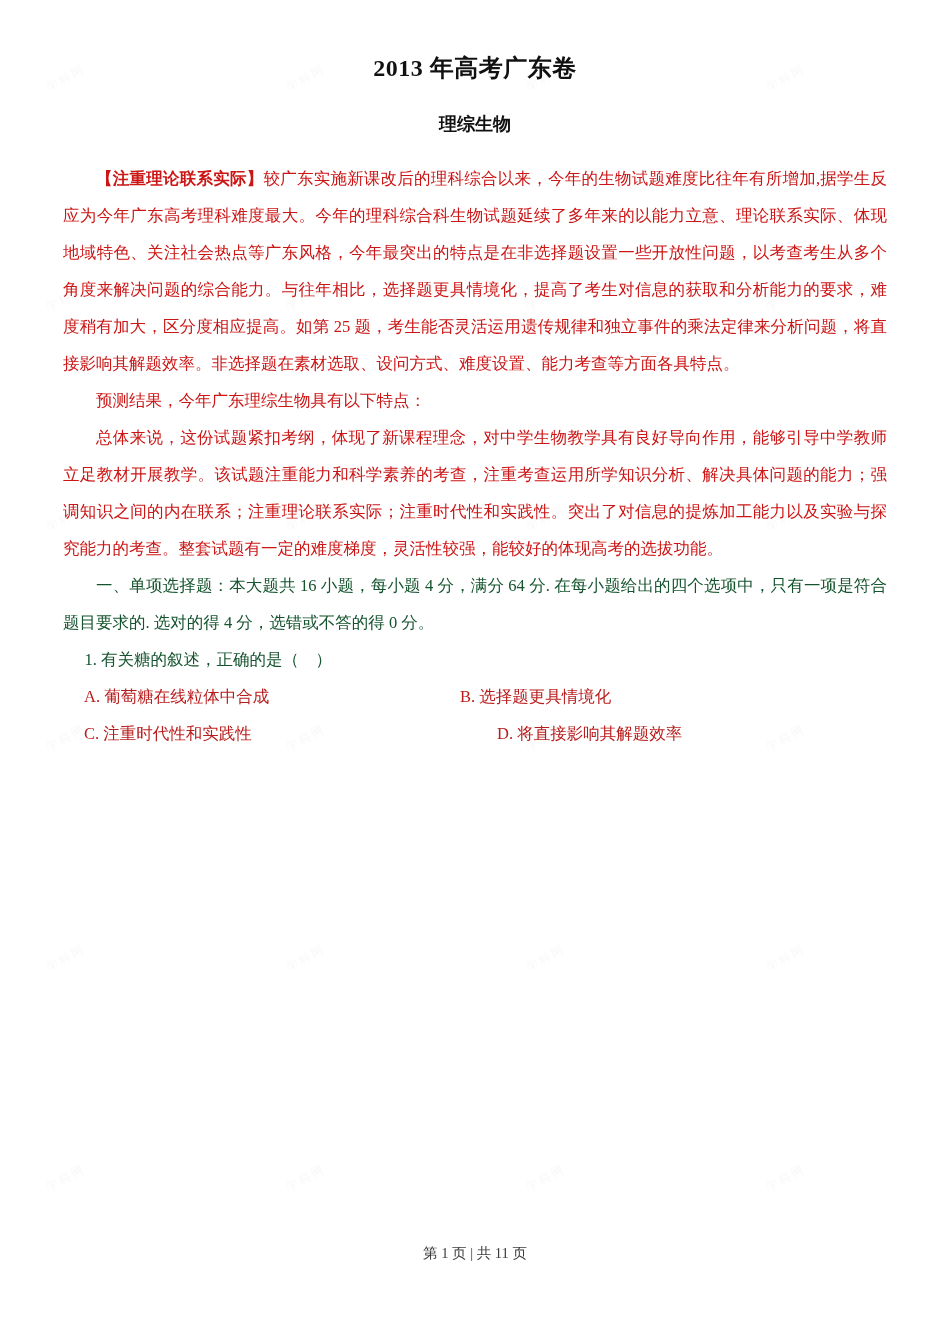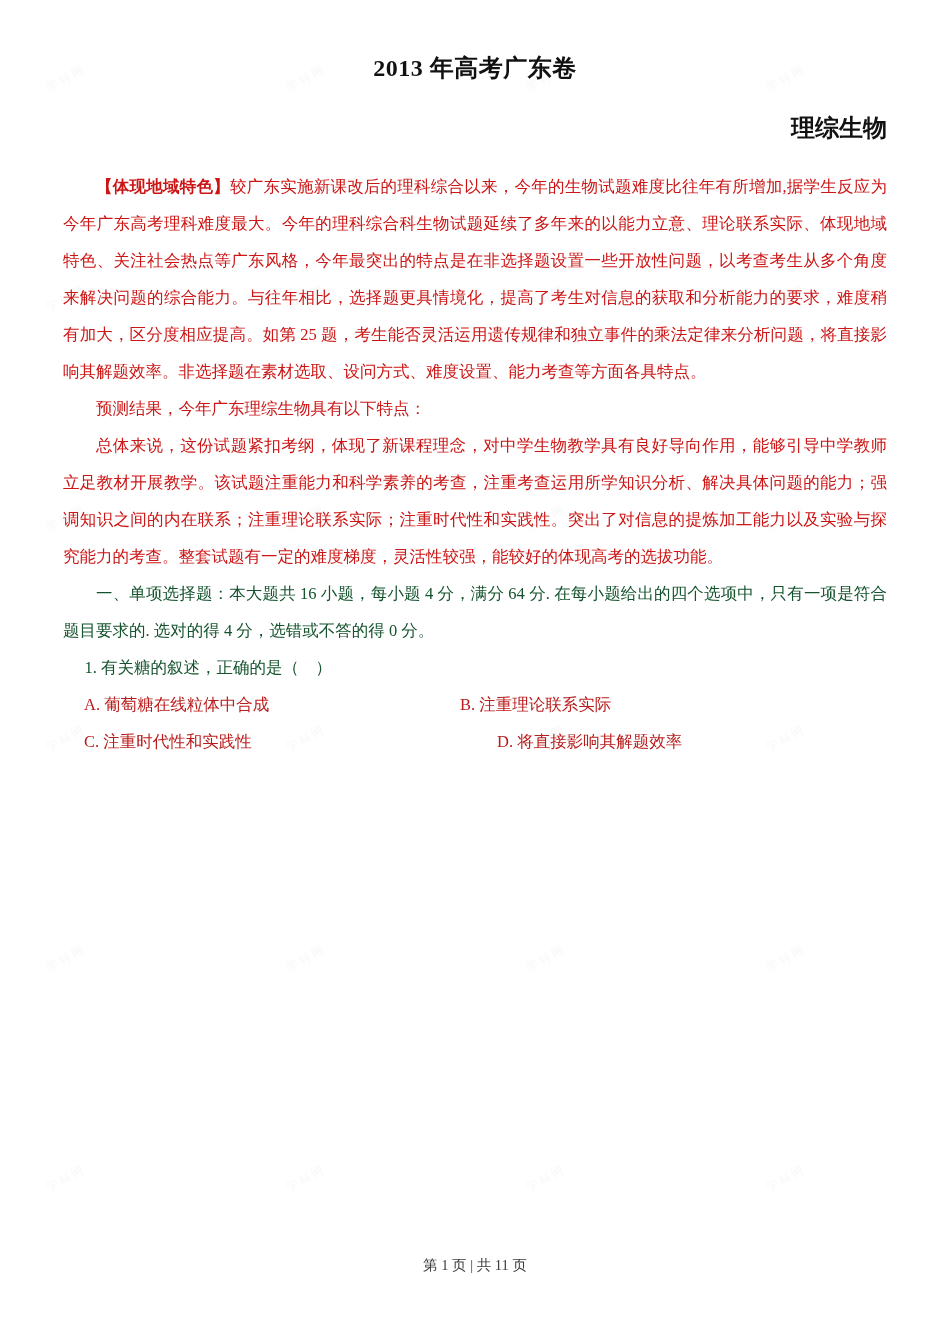--- a/index.html
+++ b/index.html
@@ -35,22 +35,22 @@
   .doc-title{
     margin:10px 0 0 0;
     text-align:center;
     font-size:24px;
     font-weight:bold;
     color:#111111;
     letter-spacing:0.5px;
   }
   .doc-subtitle{
     margin:28px 0 24px 0;
-    text-align:right;
-    font-size:24px;
+    text-align:center;
+    font-size:18px;
     font-weight:bold;
     color:#111111;
   }
   .body-text p{
     margin:0;
     font-size:16.5px;
     line-height:37px;
     text-align:justify;
     text-justify:inter-character;
     text-indent:2em;
@@ -74,21 +74,20 @@
   .option-row .opt-first-2{ width:413px; }
   .footer{
     position:absolute;
     left:0;
     right:0;
     top:1244px;
     text-align:center;
     font-size:14.5px;
     color:#3c3c3c;
     z-index:1;
-    margin-top:12px;
   }
 </style>
 </head>
 <body>
 
 <div class="page">
 
   <div class="watermark-layer">
       <span class="wm-tile" style="left: 45px; top: 70px;">学科网</span>
       <span class="wm-tile" style="left: 285px; top: 70px;">学科网</span>
@@ -116,36 +115,36 @@
       <span class="wm-tile" style="left: 765px; top: 1170px;">学科网</span>
     </div>
 
   <div class="content">
 
     <h1 class="doc-title">2013 年高考广东卷</h1>
     <h2 class="doc-subtitle">理综生物</h2>
 
     <div class="body-text">
 
-      <p class="red"><b>【体现地域特色】</b><span>较广东实施新课改后的理科综合以来，今年的生物试题难度比往年有所增加,据学生反应为今年广东高考理科难度最大。今年的理科综合科生物试题延续了多年来的以能力立意、理论联系实际、体现地域特色、关注社会热点等广东风格，今年最突出的特点是在非选择题设置一些开放性问题，以考查考生从多个角度来解决问题的综合能力。与往年相比，选择题更具情境化，提高了考生对信息的获取和分析能力的要求，难度稍有加大，区分度相应提高。如第 25 题，考生能否灵活运用遗传规律和独立事件的乘法定律来分析问题，将直接影响其解题效率。非选择题在素材选取、设问方式、难度设置、能力考查等方面各具特点。</span></p>
+      <p class="red"><b>【注重理论联系实际】</b><span>较广东实施新课改后的理科综合以来，今年的生物试题难度比往年有所增加,据学生反应为今年广东高考理科难度最大。今年的理科综合科生物试题延续了多年来的以能力立意、理论联系实际、体现地域特色、关注社会热点等广东风格，今年最突出的特点是在非选择题设置一些开放性问题，以考查考生从多个角度来解决问题的综合能力。与往年相比，选择题更具情境化，提高了考生对信息的获取和分析能力的要求，难度稍有加大，区分度相应提高。如第 25 题，考生能否灵活运用遗传规律和独立事件的乘法定律来分析问题，将直接影响其解题效率。非选择题在素材选取、设问方式、难度设置、能力考查等方面各具特点。</span></p>
 
       <p class="red">预测结果，今年广东理综生物具有以下特点：</p>
 
 
 
 
       <p class="red">总体来说，这份试题紧扣考纲，体现了新课程理念，对中学生物教学具有良好导向作用，能够引导中学教师立足教材开展教学。该试题注重能力和科学素养的考查，注重考查运用所学知识分析、解决具体问题的能力；强调知识之间的内在联系；注重理论联系实际；注重时代性和实践性。突出了对信息的提炼加工能力以及实验与探究能力的考查。整套试题有一定的难度梯度，灵活性较强，能较好的体现高考的选拔功能。</p>
 
       <p class="black">一、单项选择题：本大题共 16 小题，每小题 4 分，满分 64 分. 在每小题给出的四个选项中，只有一项是符合题目要求的. 选对的得 4 分，选错或不答的得 0 分。</p>
 
       <p class="black question-line">1. 有关糖的叙述，正确的是（　）</p>
 
       <div class="option-row">
         <span class="opt-first-1">A. 葡萄糖在线粒体中合成</span>
-        <span>B. 注重理论联系实际</span>
+        <span>B. 选择题更具情境化</span>
       </div>
 
       <div class="option-row">
         <span class="opt-first-2">C. 注重时代性和实践性</span>
         <span>D. 将直接影响其解题效率</span>
       </div>
 
     </div>
 
   </div>

